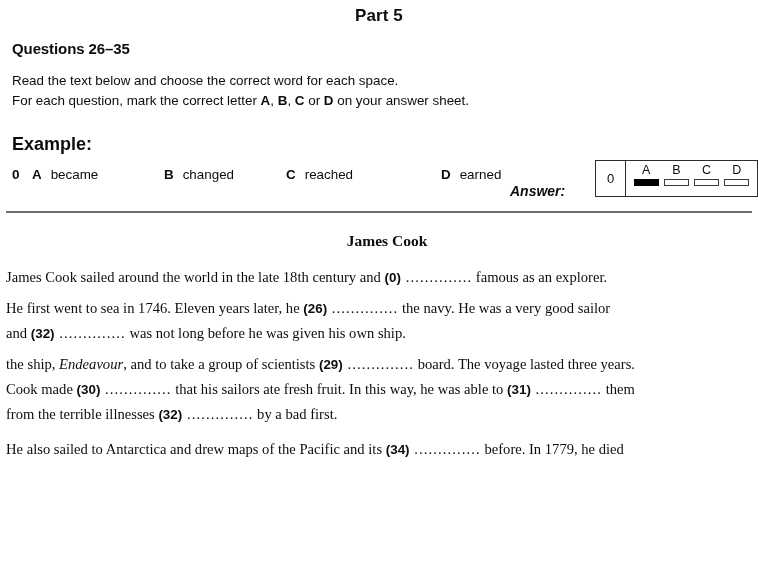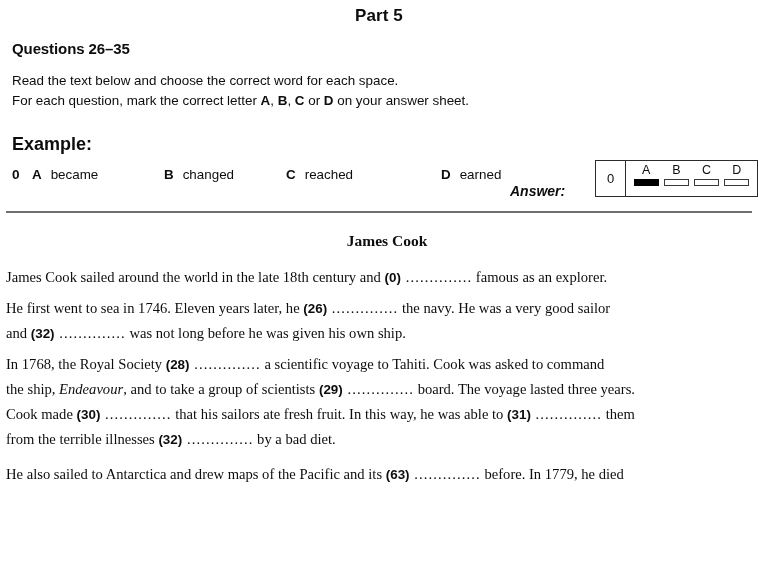--- a/index.html
+++ b/index.html
@@ -262,23 +262,22 @@
 
   <div class="passage" id="passage-body">
       <p class="para p1">
         <span class="ln"><span>James Cook sailed around the world in the late 18th century and </span><span class="qn">(0)</span><span class="gap"> ..............</span><span> famous as an explorer.</span></span>
       </p>
       <p class="para p2">
         <span class="ln"><span>He first went to sea in 1746.  Eleven years later, he </span><span class="qn">(26)</span><span class="gap"> ..............</span><span> the navy.  He was a very good sailor</span></span>
         <span class="ln"><span>and </span><span class="qn">(32)</span><span class="gap"> ..............</span><span> was not long before he was given his own ship.</span></span>
       </p>
       <p class="para p3">
-        <span class="ln"><span>In 1768, the Royal Society </span><span class="qn">(28)</span><span class="gap"> ..............</span><span> a scientific voyage to Tahiti.  Cook was asked to command</span></span>
         <span class="ln"><span>the ship, </span><span class="it">Endeavour</span><span>, and to take a group of scientists </span><span class="qn">(29)</span><span class="gap"> ..............</span><span> board.  The voyage lasted three years.</span></span>
         <span class="ln"><span>Cook made </span><span class="qn">(30)</span><span class="gap"> ..............</span><span> that his sailors ate fresh fruit.  In this way, he was able to </span><span class="qn">(31)</span><span class="gap"> ..............</span><span> them</span></span>
-        <span class="ln"><span>from the terrible illnesses </span><span class="qn">(32)</span><span class="gap"> ..............</span><span> by a bad diet.</span></span>
+        <span class="ln"><span>from the terrible illnesses </span><span class="qn">(32)</span><span class="gap"> ..............</span><span> by a bad first.</span></span>
       </p>
       <p class="para p4">
-        <span class="ln"><span>He also sailed to Antarctica and drew maps of the Pacific and its </span><span class="qn">(63)</span><span class="gap"> ..............</span><span>  before.  In 1779, he died</span></span>
+        <span class="ln"><span>He also sailed to Antarctica and drew maps of the Pacific and its </span><span class="qn">(34)</span><span class="gap"> ..............</span><span>  before.  In 1779, he died</span></span>
       </p>
     </div>
 
 </div>
 
 </body></html>

